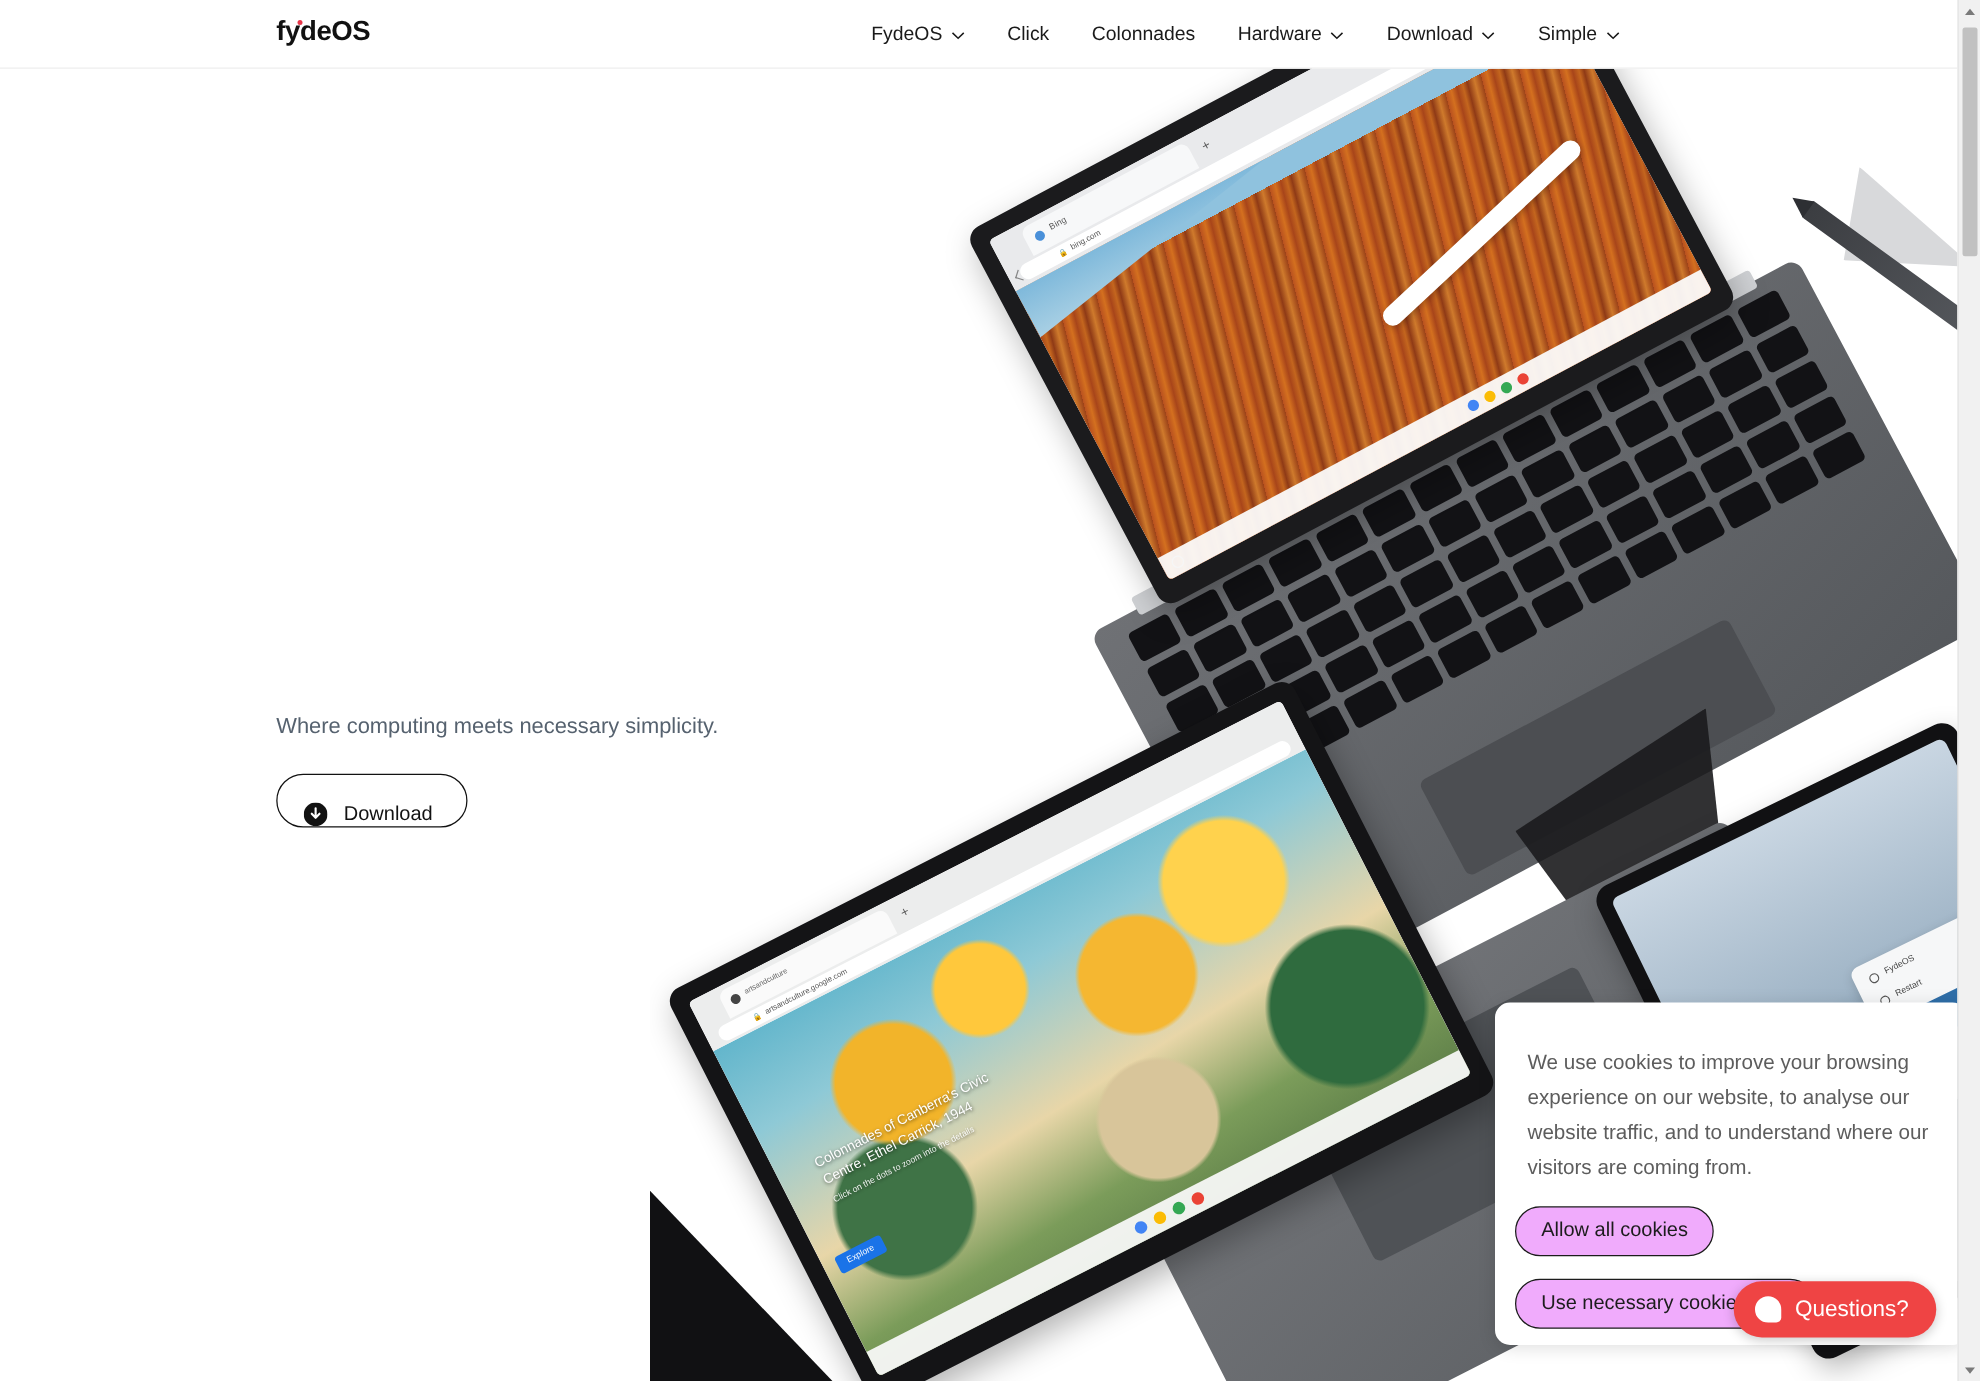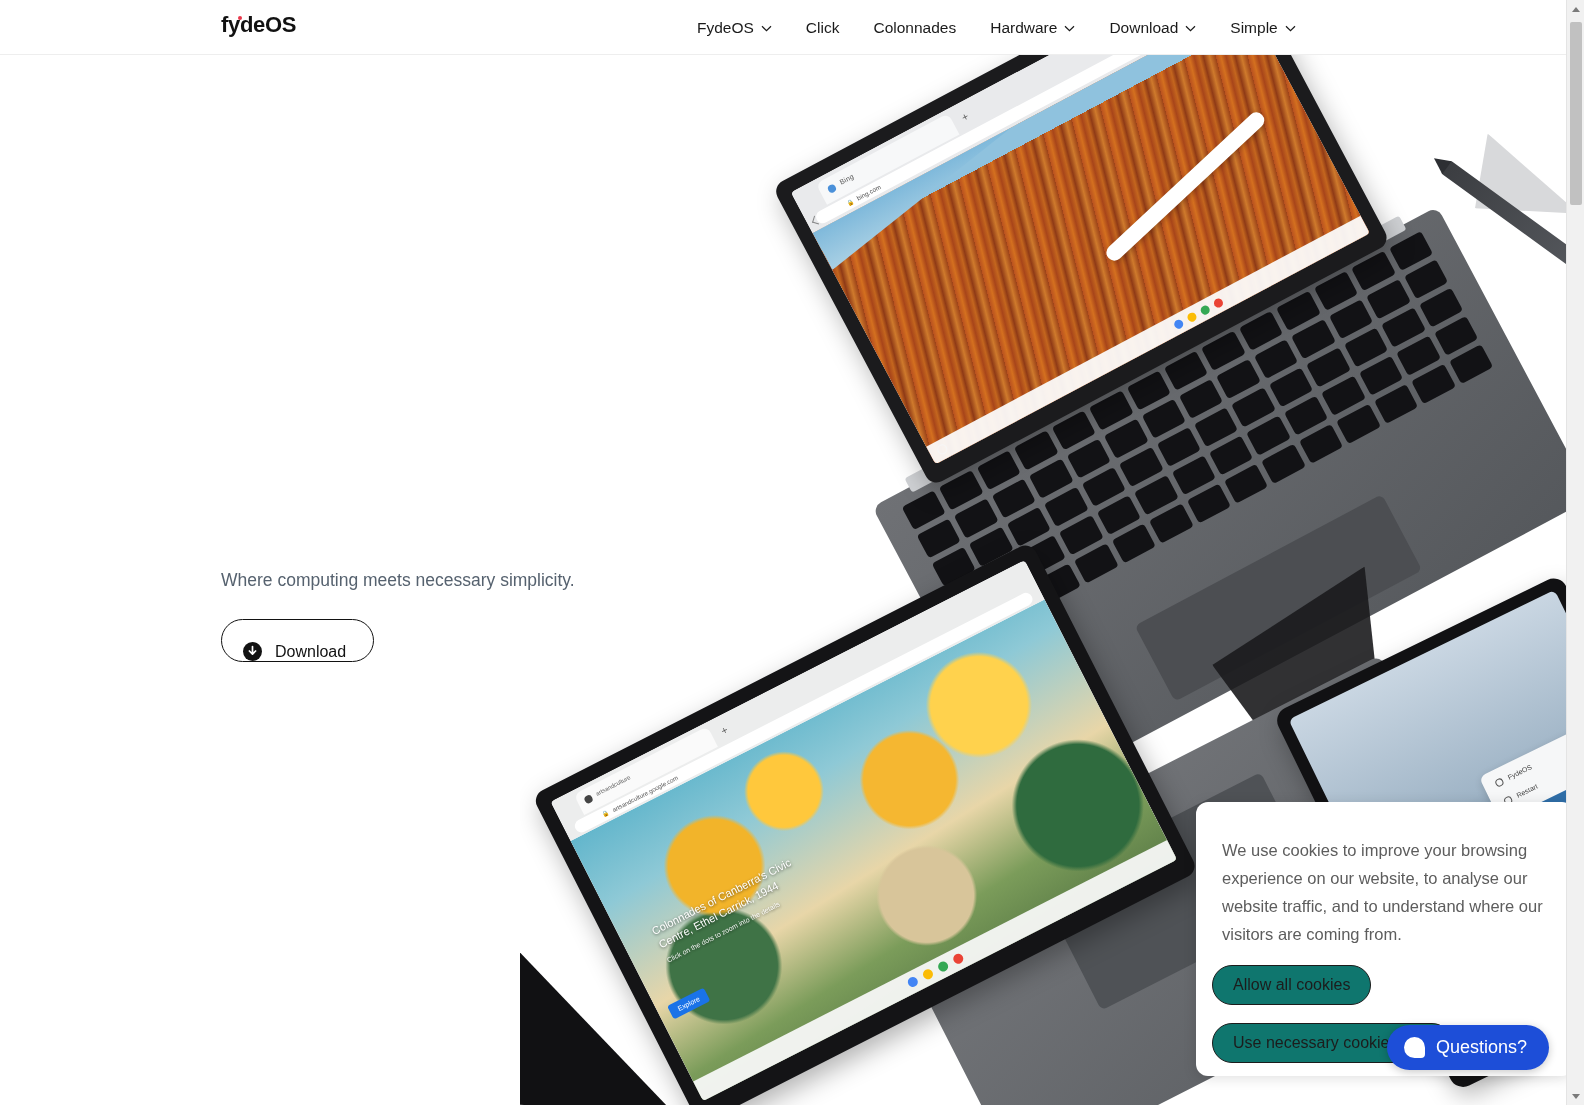--- a/index.html
+++ b/index.html
@@ -429,40 +429,40 @@
     color: #5d5d5d;
   }
   .cookie-btn {
     display: inline-flex;
     align-items: center;
     justify-content: center;
     height: 40px;
     padding: 0 20px;
     border: 1.3px solid #1c1c1c;
     border-radius: 999px;
-    background: #0f766e;
+    background: #f0abfc;
     font-size: 16px;
     color: #1c1c1c;
     cursor: pointer;
     font-family: "Liberation Sans", sans-serif;
     white-space: nowrap;
   }
   #btn-allow  { position:absolute; left: 16px; top: 163px; }
   #btn-necess { position:absolute; left: 16px; top: 221px; }
 
   
   .chat-widget {
     position: absolute;
     left: 1387px; top: 1025px;
     height: 45px;
     display: inline-flex;
     align-items: center;
     gap: 11px;
     padding: 0 22px 0 17px;
-    background: #1d4ed8;
+    background: #ef4444;
     border-radius: 999px;
     color: #ffffff;
     font-size: 18px;
     cursor: pointer;
     z-index: 70;
     box-shadow: 0 2px 9px rgba(0,0,0,.22);
   }
   .bubble-icon {
     width: 21px; height: 21px;
     background: #ffffff;

